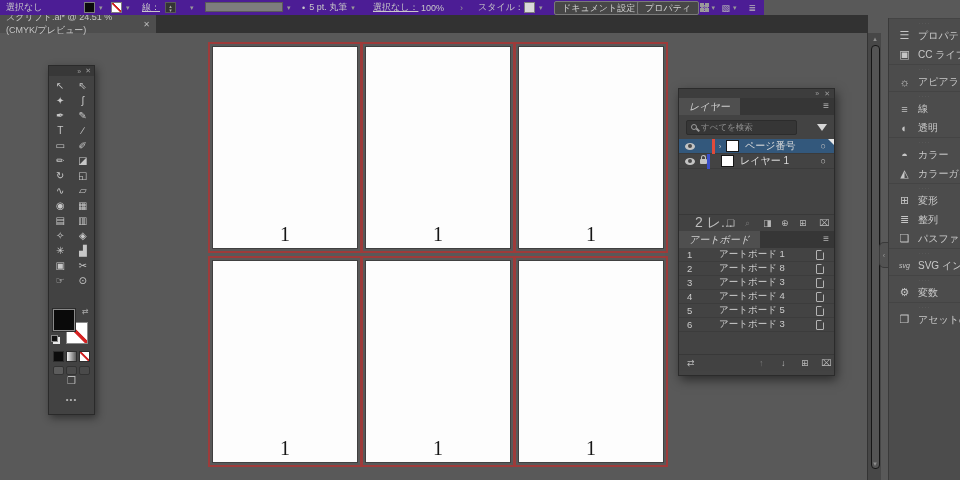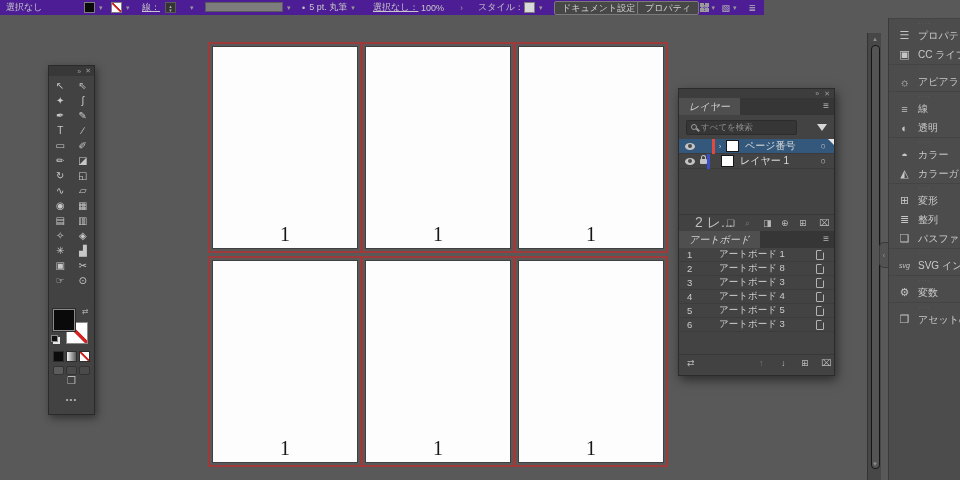--- a/index.html
+++ b/index.html
@@ -148,20 +148,26 @@
           <i></i>
         </span>
       <span style="display:flex;align-items:center;gap:3px">
         <span class="tb-ic">▧</span>
         <span class="chev">▾</span>
       </span>
       <span class="tb-ic">≣</span>
     </div>
   </div>
 
+  <div id="tab-bar">
+    <div id="doc-tab">
+      <span>スクリプト.ai* @ 24.51 % (CMYK/プレビュー)</span>
+      <span class="close">✕</span>
+    </div>
+  </div>
 
   <div class="ab" style="left:212px;top:46px">
       <div class="pagenum">1</div>
     </div>
   <div class="ab" style="left:365px;top:46px">
       <div class="pagenum">1</div>
     </div>
   <div class="ab" style="left:518px;top:46px">
       <div class="pagenum">1</div>
     </div>

